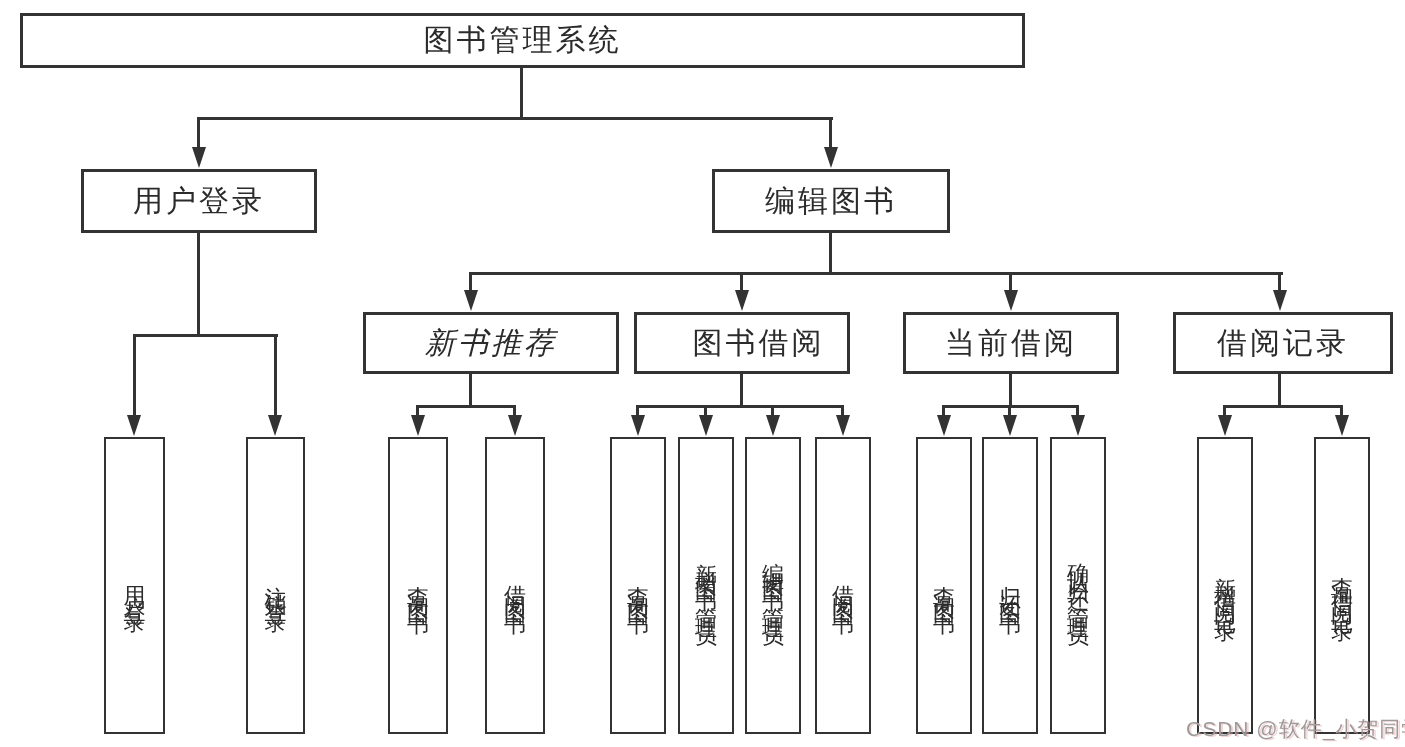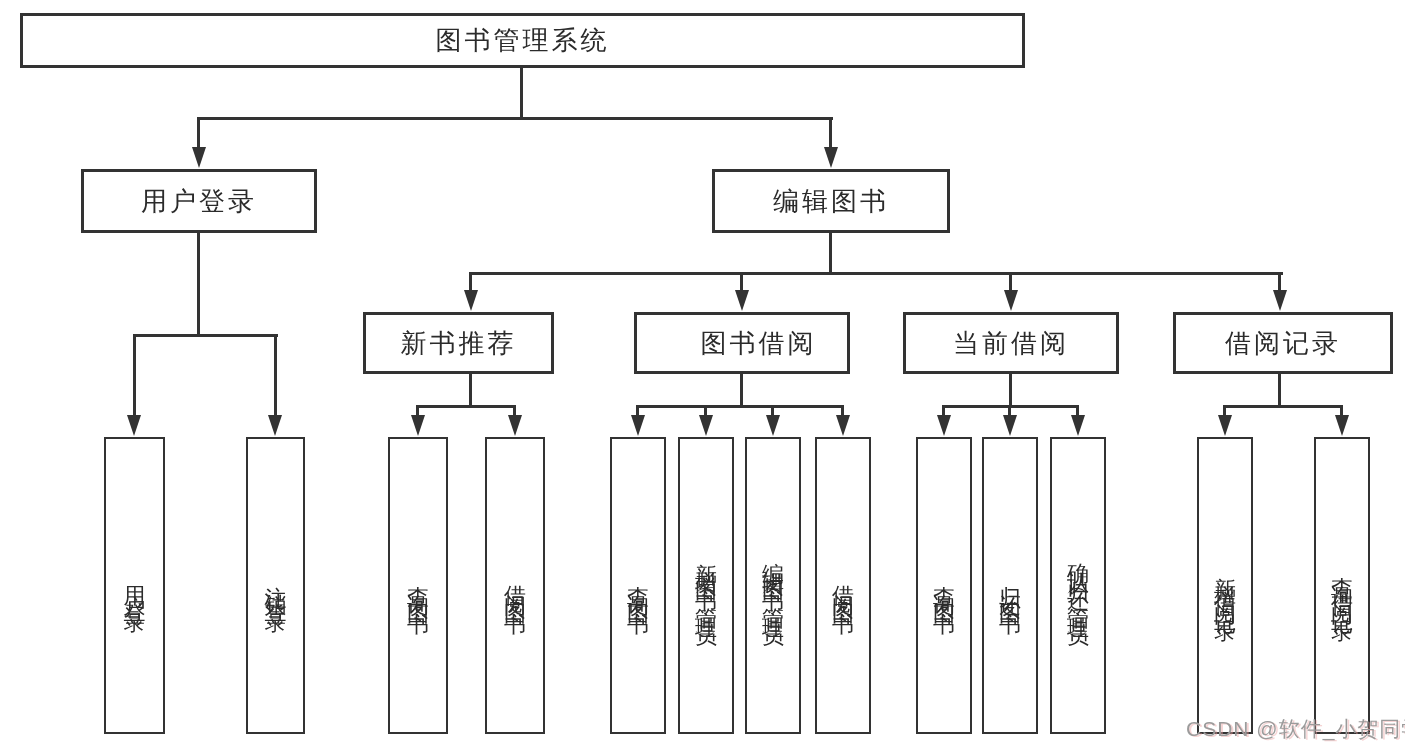--- a/index.html
+++ b/index.html
@@ -3,36 +3,36 @@
 <meta charset="utf-8">
 <style>
   html,body{margin:0;padding:0;background:#ffffff;}
   body{width:1405px;height:747px;position:relative;overflow:hidden;
        font-family:"Liberation Sans", sans-serif;color:#2b2b2b;}
   .stage{position:absolute;left:0;top:0;width:1405px;height:747px;}
 
   
   .box{position:absolute;background:#ffffff;border:3px solid #333333;box-sizing:border-box;
        display:flex;align-items:center;justify-content:center;
-       font-size:26px;letter-spacing:3px;white-space:nowrap;}
+       font-size:30px;letter-spacing:3px;white-space:nowrap;}
   .leaf{border-width:2px;writing-mode:vertical-rl;text-orientation:mixed;
         font-size:22px;letter-spacing:9px;line-height:1;}
 
   
   .v{position:absolute;width:3px;background:#333333;}
   .h{position:absolute;height:3px;background:#333333;}
   .arw{position:absolute;width:0;height:0;
        border-left:7px solid transparent;border-right:7px solid transparent;
        border-top:21px solid #333333;}
 
   
   .bx-root{left:20px;top:13px;width:1005px;height:55px;}
   .bx-l2a{left:81px;top:169px;width:236px;height:64px;}
   .bx-l2b{left:712px;top:169px;width:238px;height:64px;}
-  .bx-l3a{left:363px;top:312px;width:191px;height:62px;}
+  .bx-l3a{left:363px;top:312px;width:256px;height:62px;font-style:italic;}
   .bx-l3b{left:634px;top:312px;width:216px;height:62px;padding-left:33px;}
   .bx-l3c{left:903px;top:312px;width:216px;height:62px;justify-content:center;}
   .bx-l3d{left:1173px;top:312px;width:220px;height:62px;}
   .bx-u1{left:104px;top:437px;width:61px;height:297px;}
   .bx-u2{left:246px;top:437px;width:59px;height:297px;}
   .bx-a1{left:388px;top:437px;width:60px;height:297px;}
   .bx-a2{left:485px;top:437px;width:60px;height:297px;}
   .bx-b1{left:610px;top:437px;width:56px;height:297px;}
   .bx-b2{left:678px;top:437px;width:56px;height:297px;}
   .bx-b3{left:745px;top:437px;width:56px;height:297px;}

